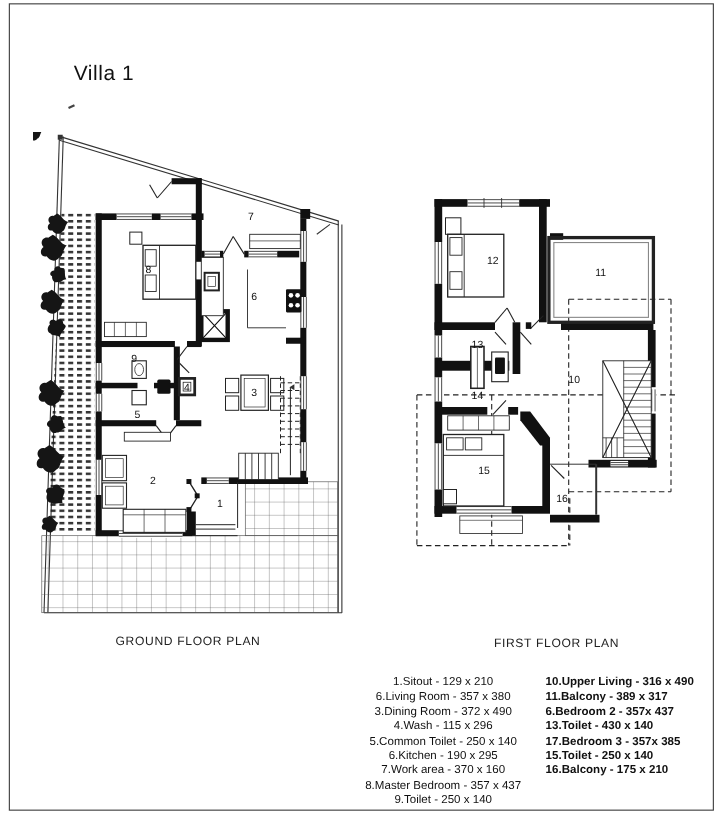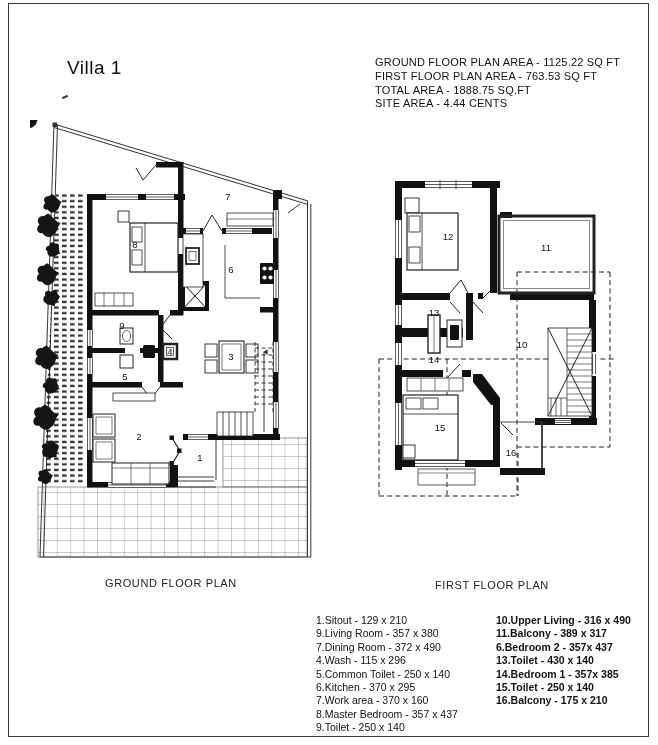--- a/index.html
+++ b/index.html
@@ -5,41 +5,35 @@
   html,body{margin:0;padding:0;background:#fff;}
   .canvas{position:relative;width:658px;height:745px;background:#fff;overflow:hidden;
           font-family:"Liberation Sans",sans-serif;color:#1a1a1a;}
   .frame{position:absolute;left:8px;top:3px;width:639px;height:732px;border:1.5px solid #3a3a3a;}
   .title{position:absolute;left:67px;top:57px;font-size:19px;letter-spacing:.5px;color:#111;}
   .title-tick{position:absolute;left:62px;top:96px;width:6px;height:2px;background:#444;transform:rotate(-25deg);}
   .area-info{position:absolute;left:375px;top:56px;font-size:11px;line-height:13.8px;letter-spacing:.2px;color:#111;}
   .plan{position:absolute;}
   .caption{position:absolute;font-size:11px;letter-spacing:.6px;color:#222;}
   .cap-ground{left:105px;top:577px;}
-  .cap-first{left:435px;top:579px;}
+  .cap-first{left:449px;top:579px;}
   .legend{position:absolute;top:614px;font-size:10.5px;line-height:13.4px;color:#111;}
-  .legend-left{left:316px;}
+  .legend-left{left:332px;text-align:center;}
   .legend-right{left:496px;font-weight:bold;}
   svg text{font-family:"Liberation Sans",sans-serif;font-size:9.5px;fill:#111;}
 </style>
 </head>
 <body>
 
 <div class="canvas">
   <div class="frame"></div>
 
   <div class="title">Villa 1</div>
   <div class="title-tick"></div>
 
-  <div class="area-info">
-    <div>GROUND FLOOR PLAN AREA - 1125.22 SQ FT</div>
-    <div>FIRST FLOOR PLAN AREA - 763.53 SQ FT</div>
-    <div>TOTAL AREA - 1888.75 SQ.FT</div>
-    <div>SITE AREA - 4.44 CENTS</div>
-  </div>
 
   <svg class="plan" style="left:30px;top:120px" width="285" height="450" viewBox="0 0 285 450">
     <defs>
       <pattern id="grid" width="13.4" height="12" patternUnits="userSpaceOnUse">
         <path d="M13.4 0H0V12" fill="none" stroke="#555" stroke-width="0.6"></path>
       </pattern>
       <pattern id="rows" width="8" height="5.6" patternUnits="userSpaceOnUse">
         <rect x="0" y="1.6" width="4.6" height="2.3" fill="#1c1c1c"></rect>
       </pattern>
       <marker id="arr" markerWidth="6" markerHeight="6" refX="3" refY="1" orient="auto">
@@ -377,32 +371,32 @@
       <text x="70" y="271">15</text>
       <text x="141" y="296">16</text>
     </g>
   </svg>
 
   <div class="caption cap-ground">GROUND FLOOR PLAN</div>
   <div class="caption cap-first">FIRST FLOOR PLAN</div>
 
   <div class="legend legend-left">
     <div>1.Sitout -  129 x 210</div>
-    <div>9.Living Room - 357 x 380</div>
-    <div>7.Dining Room - 372 x 490</div>
+    <div>6.Living Room - 357 x 380</div>
+    <div>3.Dining Room - 372 x 490</div>
     <div>4.Wash - 115 x 296</div>
     <div>5.Common Toilet - 250 x 140</div>
-    <div>6.Kitchen - 370 x 295</div>
+    <div>6.Kitchen - 190 x 295</div>
     <div>7.Work area - 370 x 160</div>
     <div>8.Master Bedroom - 357 x 437</div>
     <div>9.Toilet - 250 x 140</div>
   </div>
 
   <div class="legend legend-right">
     <div>10.Upper Living - 316 x 490</div>
     <div>11.Balcony - 389 x 317</div>
     <div>6.Bedroom 2 - 357x 437</div>
     <div>13.Toilet - 430 x 140</div>
-    <div>14.Bedroom 1 - 357x 385</div>
+    <div>17.Bedroom 3 - 357x 385</div>
     <div>15.Toilet - 250 x 140</div>
     <div>16.Balcony - 175 x 210</div>
   </div>
 </div>
 
 </body></html>

